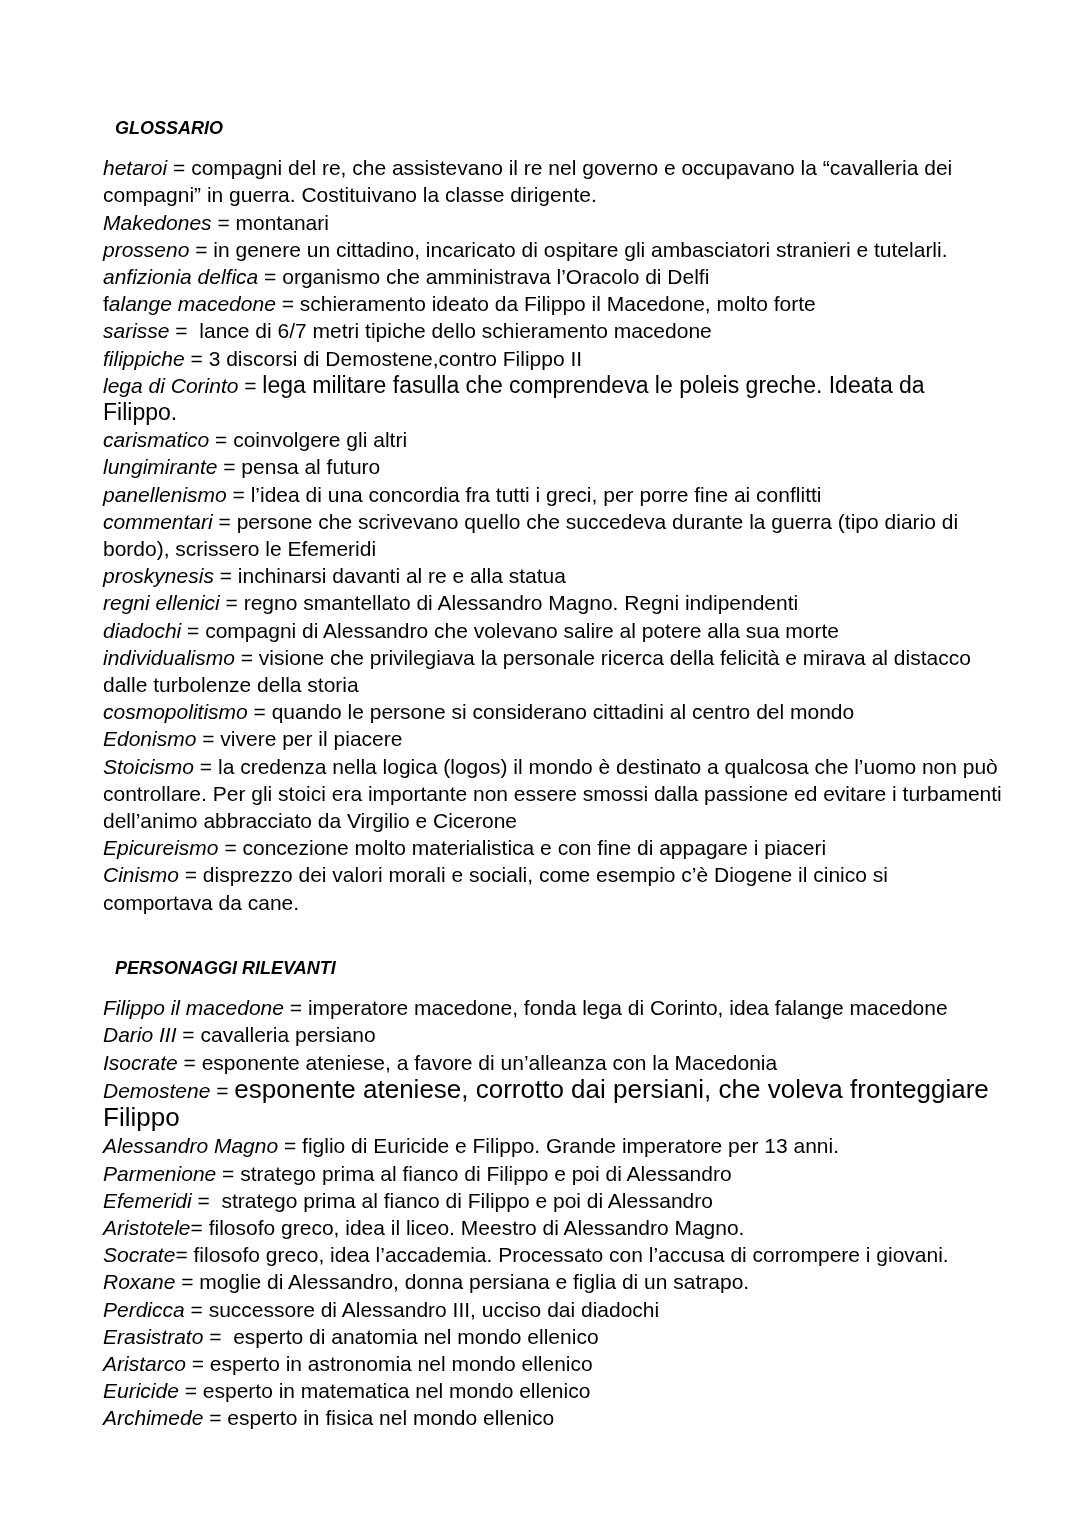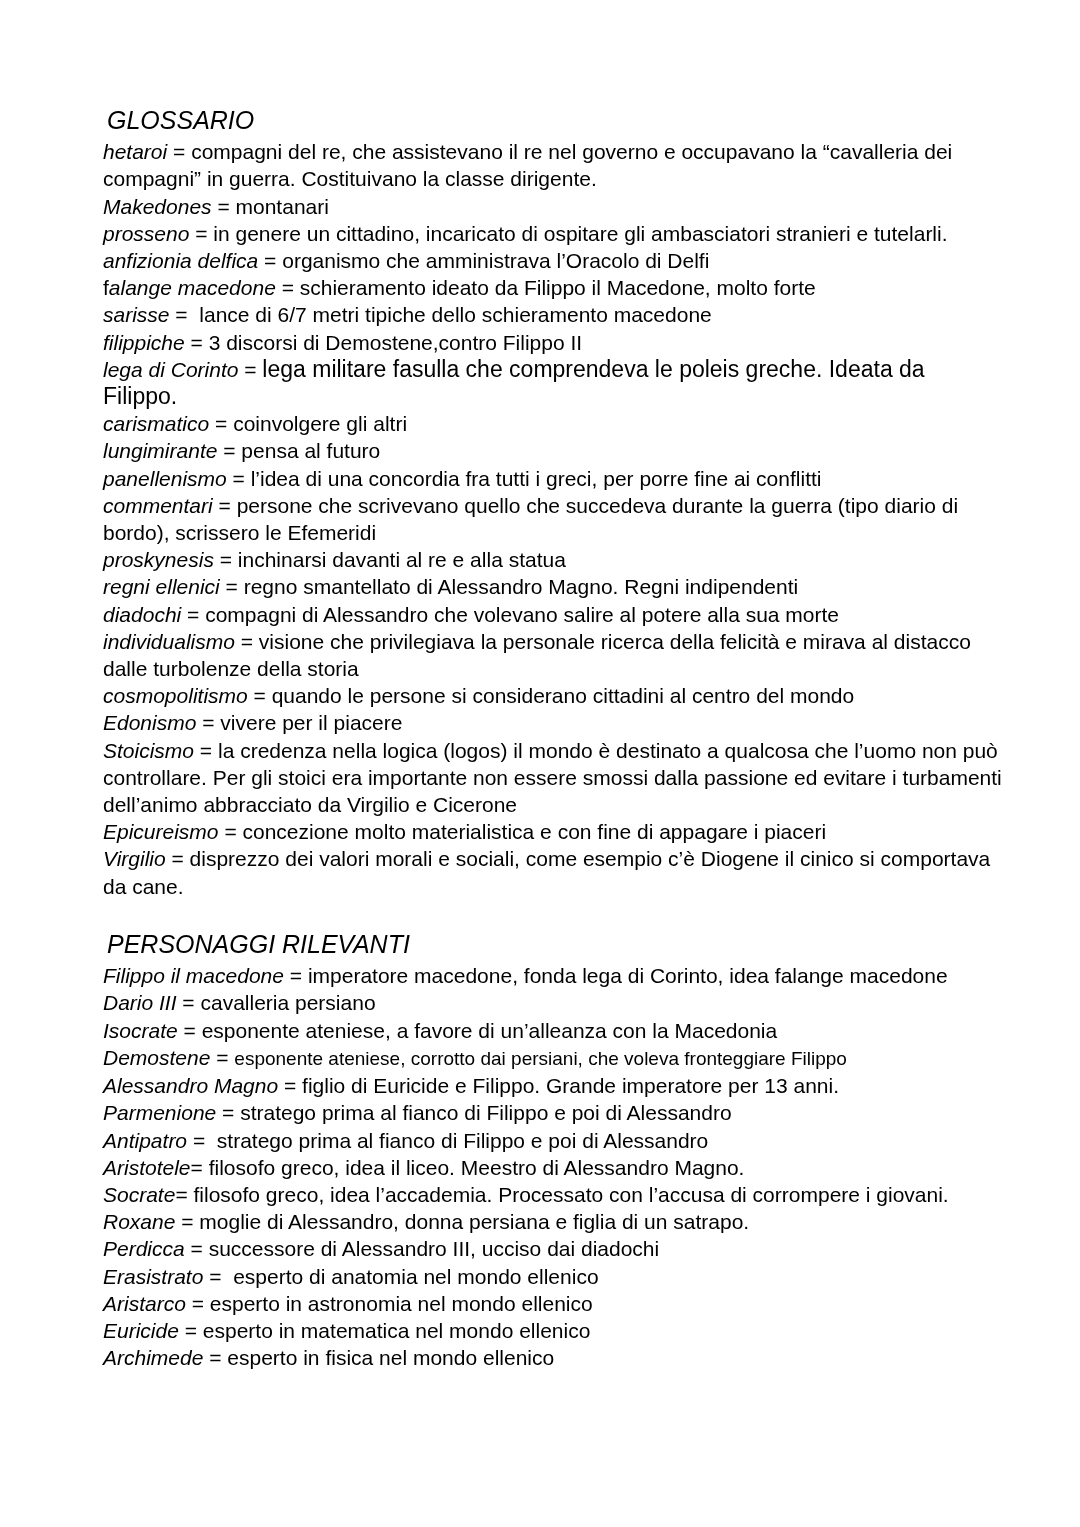--- a/index.html
+++ b/index.html
@@ -15,25 +15,25 @@
     font-family: "Liberation Sans", "DejaVu Sans", sans-serif;
     color: #000000;
   }
   .page {
     position: absolute;
     left: 103px;
     top: 103px;
     width: 900px;
   }
   .section-title {
-    font-size: 25px;
-    font-weight: normal;
+    font-size: 18px;
+    font-weight: bold;
     font-style: italic;
     line-height: 27.2px;
-    margin: 4px;
+    margin: 12px;
   }
   .entry {
     font-size: 21px;
     line-height: 27.2px;
     margin: 0;
   }
   .entry .term {
     font-style: italic;
   }
   .entry .small {
@@ -64,35 +64,35 @@
     <p class="entry"><span class="term">panellenismo</span><span> = </span><span>l’idea di una concordia fra tutti i greci, per porre fine ai conflitti</span></p>
     <p class="entry"><span class="term">commentari</span><span> = </span><span>persone che scrivevano quello che succedeva durante la guerra (tipo diario di bordo), scrissero le Efemeridi</span></p>
     <p class="entry"><span class="term">proskynesis</span><span> = </span><span>inchinarsi davanti al re e alla statua</span></p>
     <p class="entry"><span class="term">regni ellenici</span><span> = </span><span>regno smantellato di Alessandro Magno. Regni indipendenti</span></p>
     <p class="entry"><span class="term">diadochi</span><span> = </span><span>compagni di Alessandro che volevano salire al potere alla sua morte</span></p>
     <p class="entry"><span class="term">individualismo</span><span> = </span><span>visione che privilegiava la personale ricerca della felicità e mirava al distacco dalle turbolenze della storia</span></p>
     <p class="entry"><span class="term">cosmopolitismo</span><span> = </span><span>quando le persone si considerano cittadini al centro del mondo</span></p>
     <p class="entry"><span class="term">Edonismo</span><span> = </span><span>vivere per il piacere</span></p>
     <p class="entry"><span class="term">Stoicismo</span><span> = </span><span>la credenza nella logica (logos) il mondo è destinato a qualcosa che l’uomo non può controllare. Per gli stoici era importante non essere smossi dalla passione ed evitare i turbamenti dell’animo abbracciato da Virgilio e Cicerone</span></p>
     <p class="entry"><span class="term">Epicureismo</span><span> = </span><span>concezione molto materialistica e con fine di appagare i piaceri</span></p>
-    <p class="entry"><span class="term">Virgilio</span><span> = </span><span>disprezzo dei valori morali e sociali, come esempio c’è Diogene il cinico si comportava da cane.</span></p>
+    <p class="entry"><span class="term">Cinismo</span><span> = </span><span>disprezzo dei valori morali e sociali, come esempio c’è Diogene il cinico si comportava da cane.</span></p>
   </div>
 
   <div class="gap"></div>
 
   <p class="section-title">PERSONAGGI RILEVANTI</p>
 
   <div>
     <p class="entry"><span class="term">Filippo il macedone</span><span> = </span><span>imperatore macedone, fonda lega di Corinto, idea falange macedone</span></p>
     <p class="entry"><span class="term">Dario III</span><span> = </span><span>cavalleria persiano</span></p>
     <p class="entry"><span class="term">Isocrate</span><span> = </span><span>esponente ateniese, a favore di un’alleanza con la Macedonia</span></p>
-    <p class="entry"><span class="term">Demostene</span><span> = </span><span class="small" style="font-size:19px">esponente ateniese, corrotto dai persiani, che voleva fronteggiare Filippo</span></p>
+    <p class="entry"><span class="term">Demostene</span><span> = </span><span class="small" style="font-size:26px">esponente ateniese, corrotto dai persiani, che voleva fronteggiare Filippo</span></p>
     <p class="entry"><span class="term">Alessandro Magno</span><span> = </span><span>figlio di Euricide e Filippo. Grande imperatore per 13 anni.</span></p>
     <p class="entry"><span class="term">Parmenione</span><span> = </span><span>stratego prima al fianco di Filippo e poi di Alessandro</span></p>
-    <p class="entry"><span class="term">Antipatro</span><span style="white-space:pre"> =  </span><span>stratego prima al fianco di Filippo e poi di Alessandro</span></p>
+    <p class="entry"><span class="term">Efemeridi</span><span style="white-space:pre"> =  </span><span>stratego prima al fianco di Filippo e poi di Alessandro</span></p>
     <p class="entry"><span class="term">Aristotele</span><span>= </span><span>filosofo greco, idea il liceo. Meestro di Alessandro Magno.</span></p>
     <p class="entry"><span class="term">Socrate</span><span>= </span><span>filosofo greco, idea l’accademia. Processato con l’accusa di corrompere i giovani.</span></p>
     <p class="entry"><span class="term">Roxane</span><span> = </span><span>moglie di Alessandro, donna persiana e figlia di un satrapo.</span></p>
     <p class="entry"><span class="term">Perdicca</span><span> = </span><span>successore di Alessandro III, ucciso dai diadochi</span></p>
     <p class="entry"><span class="term">Erasistrato</span><span style="white-space:pre"> =  </span><span>esperto di anatomia nel mondo ellenico</span></p>
     <p class="entry"><span class="term">Aristarco</span><span> = </span><span>esperto in astronomia nel mondo ellenico</span></p>
     <p class="entry"><span class="term">Euricide</span><span> = </span><span>esperto in matematica nel mondo ellenico</span></p>
     <p class="entry"><span class="term">Archimede</span><span> = </span><span>esperto in fisica nel mondo ellenico</span></p>
   </div>
 

